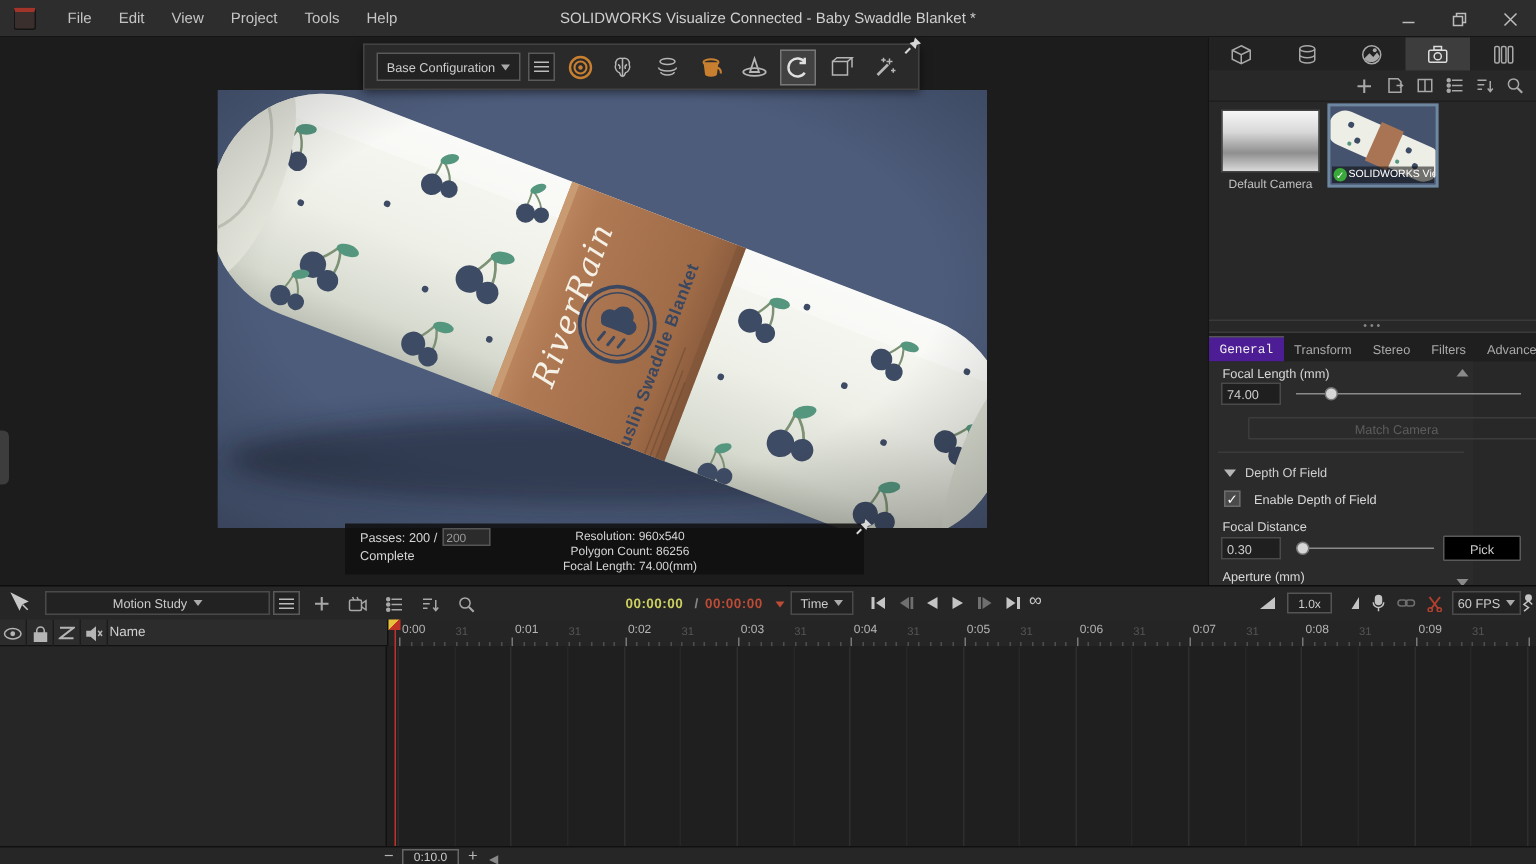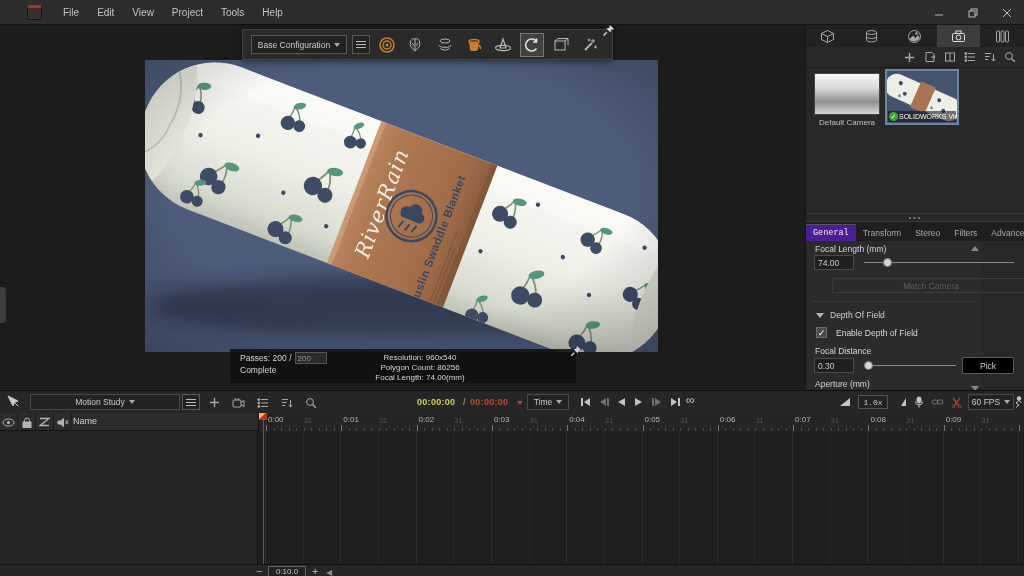--- a/index.html
+++ b/index.html
@@ -4,21 +4,21 @@
 <style>
   * { margin:0; padding:0; box-sizing:border-box; }
   html,body { background:#000; }
   #app {
     position:relative; width:1024px; height:576px; overflow:hidden;
     background:#1d1d1d; font-family:"Liberation Sans", sans-serif;
     color:#c8c8c8; font-size:10px; -webkit-font-smoothing:antialiased;
   }
   
   #titlebar { position:absolute; left:0; top:0; width:1024px; height:25px;
-    background:#2d2d2d; border-bottom:1px solid #151515; display:flex; align-items:center;padding-left:18px; }
+    background:#2d2d2d; border-bottom:1px solid #151515; display:flex; align-items:center; }
   #appicon { width:15px; height:15px; margin:0 12px 0 9px; background:#3a2f2c;
     border:1px solid #151515; border-top:3px solid #a3342a; border-radius:2px; }
   .menu-item { padding:0 9px; height:25px; line-height:25px; color:#c4c4c4; font-size:10px; cursor:default; }
   #win-title { position:absolute; left:0; right:0; text-align:center; font-size:10px; color:#cfcfcf; pointer-events:none; }
   #win-controls { position:absolute; right:0; top:0; height:25px; display:flex; }
   .wbtn { width:34px; height:25px; display:flex; align-items:center; justify-content:center; color:#bdbdbd; }
   
   #main { position:absolute; left:0; top:25px; width:1024px; height:365px; }
   #canvas { position:absolute; left:0; top:0; width:805px; height:365px; background:#1c1c1c; }
   #viewport { position:absolute; left:145px; top:35px; width:513px; height:292px; }
@@ -119,20 +119,21 @@
 <div id="app">
 
   <header id="titlebar">
     <div id="appicon"></div>
     <div class="menu-item">File</div>
     <div class="menu-item">Edit</div>
     <div class="menu-item">View</div>
     <div class="menu-item">Project</div>
     <div class="menu-item">Tools</div>
     <div class="menu-item">Help</div>
+    <div id="win-title">SOLIDWORKS Visualize Connected - Baby Swaddle Blanket *</div>
     <div id="win-controls">
       <div class="wbtn">
           <svg class="ic" width="10" height="10">
             <line x1="1" y1="7" x2="9" y2="7" stroke="currentColor"></line>
           </svg>
         </div>
       <div class="wbtn">
           <svg class="ic" width="10" height="10">
             <rect x="3" y="1" width="6" height="6" fill="none" stroke="currentColor"></rect>
             <rect x="1" y="3" width="6" height="6" fill="#2d2d2d" stroke="currentColor"></rect>
@@ -571,21 +572,21 @@
             <rect x="8" y="1" width="2" height="8" fill="currentColor"></rect>
           </svg>
         </div>
       <span class="tl-abs" style="left:686px; top:2px; font-size:12px; color:#c4c4c4;">∞</span>
 
       <div class="tl-abs pbtn" style="left:838px;">
           <svg class="ic" width="12" height="10">
             <path d="M1,9 L11,9 L11,1 Z" fill="currentColor"></path>
           </svg>
         </div>
-      <input class="tl-abs" style="left: 858px; top: 4px; width: 30px; height: 14px; background: rgb(34, 34, 34); border: 1px solid rgb(85, 85, 85); color: rgb(204, 204, 204); font-size: 8px; text-align: center; font-family: Liberation Mono, monospace;" value="1.0x">
+      <input class="tl-abs" style="left: 858px; top: 4px; width: 30px; height: 14px; background: rgb(34, 34, 34); border: 1px solid rgb(85, 85, 85); color: rgb(204, 204, 204); font-size: 8px; text-align: center;" value="1.0x">
       <div class="tl-abs pbtn" style="left:894px;">
           <svg class="ic" width="12" height="10">
             <path d="M1,9 L6,9 L11,1 L11,9 Z" fill="currentColor"></path>
           </svg>
         </div>
       <div class="tl-abs pbtn" style="left:912px;">
           <svg class="ic" width="10" height="12" fill="none" stroke="currentColor">
             <rect x="3" y="1" width="4" height="6" rx="2" fill="currentColor"></rect>
             <path d="M1.5,5.5 a3.5,3.5 0 0 0 7,0 M5,9 V11.5"></path>
           </svg>

